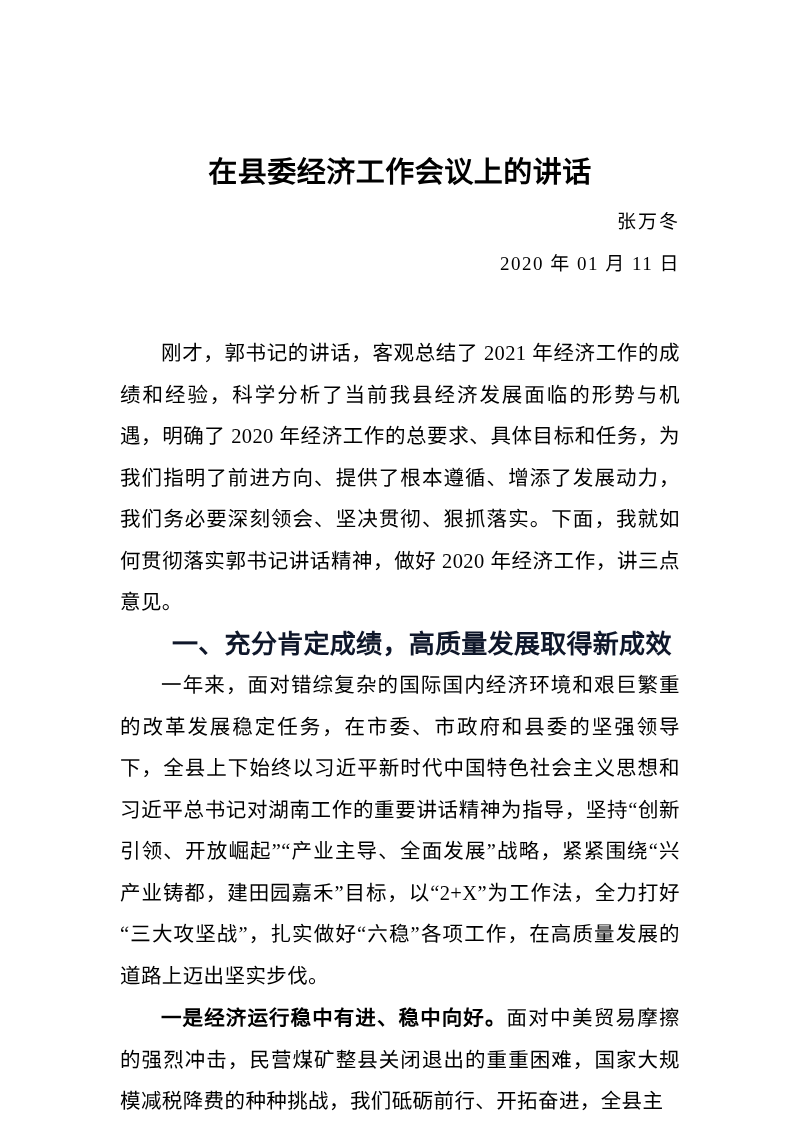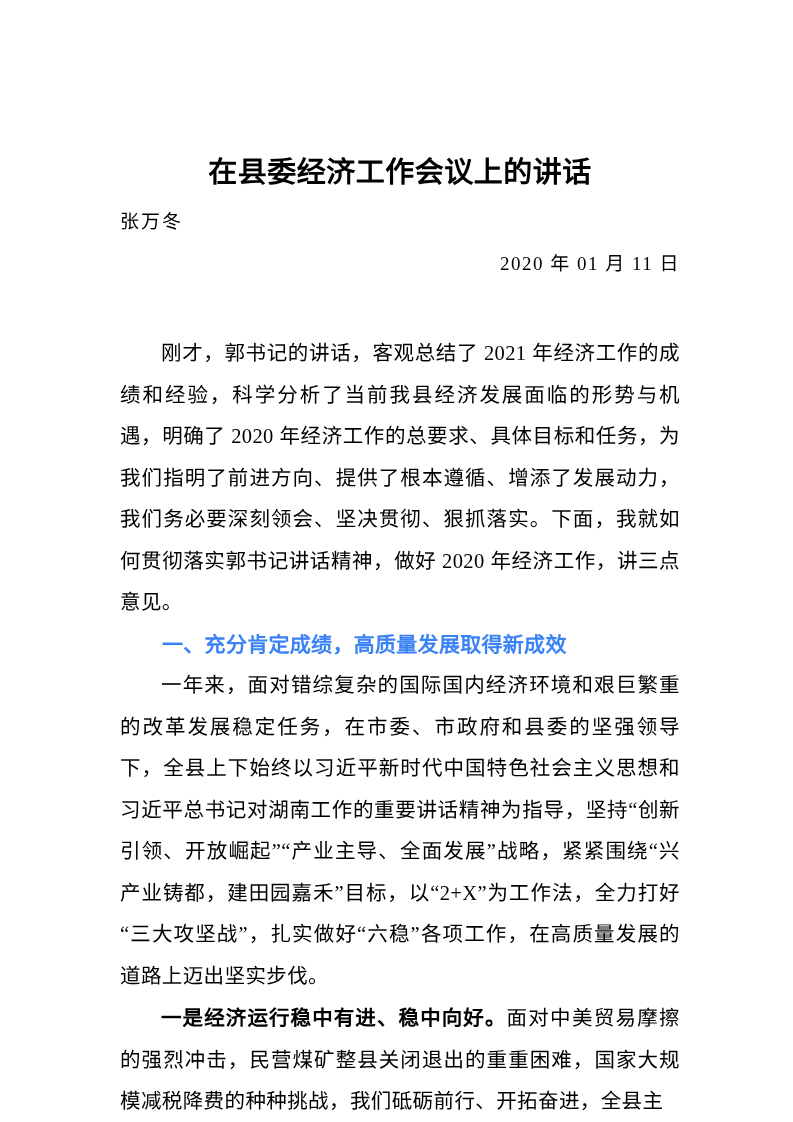--- a/index.html
+++ b/index.html
@@ -43,21 +43,21 @@
     font-weight: 700;
     font-size: 29px;
     line-height: 40px;
     letter-spacing: 0.5px;
     color: #000;
   }
 
   .doc-author {
     margin: 0;
     padding-top: 17px;
-    text-align: left;
+    text-align: right;
     font-family: "Liberation Serif", "DejaVu Serif", serif;
     font-weight: 400;
     font-size: 19px;
     line-height: 26px;
     letter-spacing: 2px;
     color: #000;
   }
 
   .doc-date {
     margin: 0;
@@ -94,25 +94,25 @@
 
   p.salutation {
     text-indent: 0;
   }
 
   h2.section-heading {
     margin: 0;
     text-indent: 2em;
     font-family: "Liberation Sans", "DejaVu Sans", sans-serif;
     font-weight: 700;
-    font-size: 21px;
+    font-size: 26px;
     line-height: 41.5px;
     letter-spacing: 0.3px;
     text-align: left;
-    color: #3b82f6;
+    color: #0f172a;
   }
 
   .lead-bold {
     font-family: "Liberation Sans", "DejaVu Sans", sans-serif;
     font-weight: 700;
     letter-spacing: 0.2px;
   }
 </style>
 </head>
 <body>

